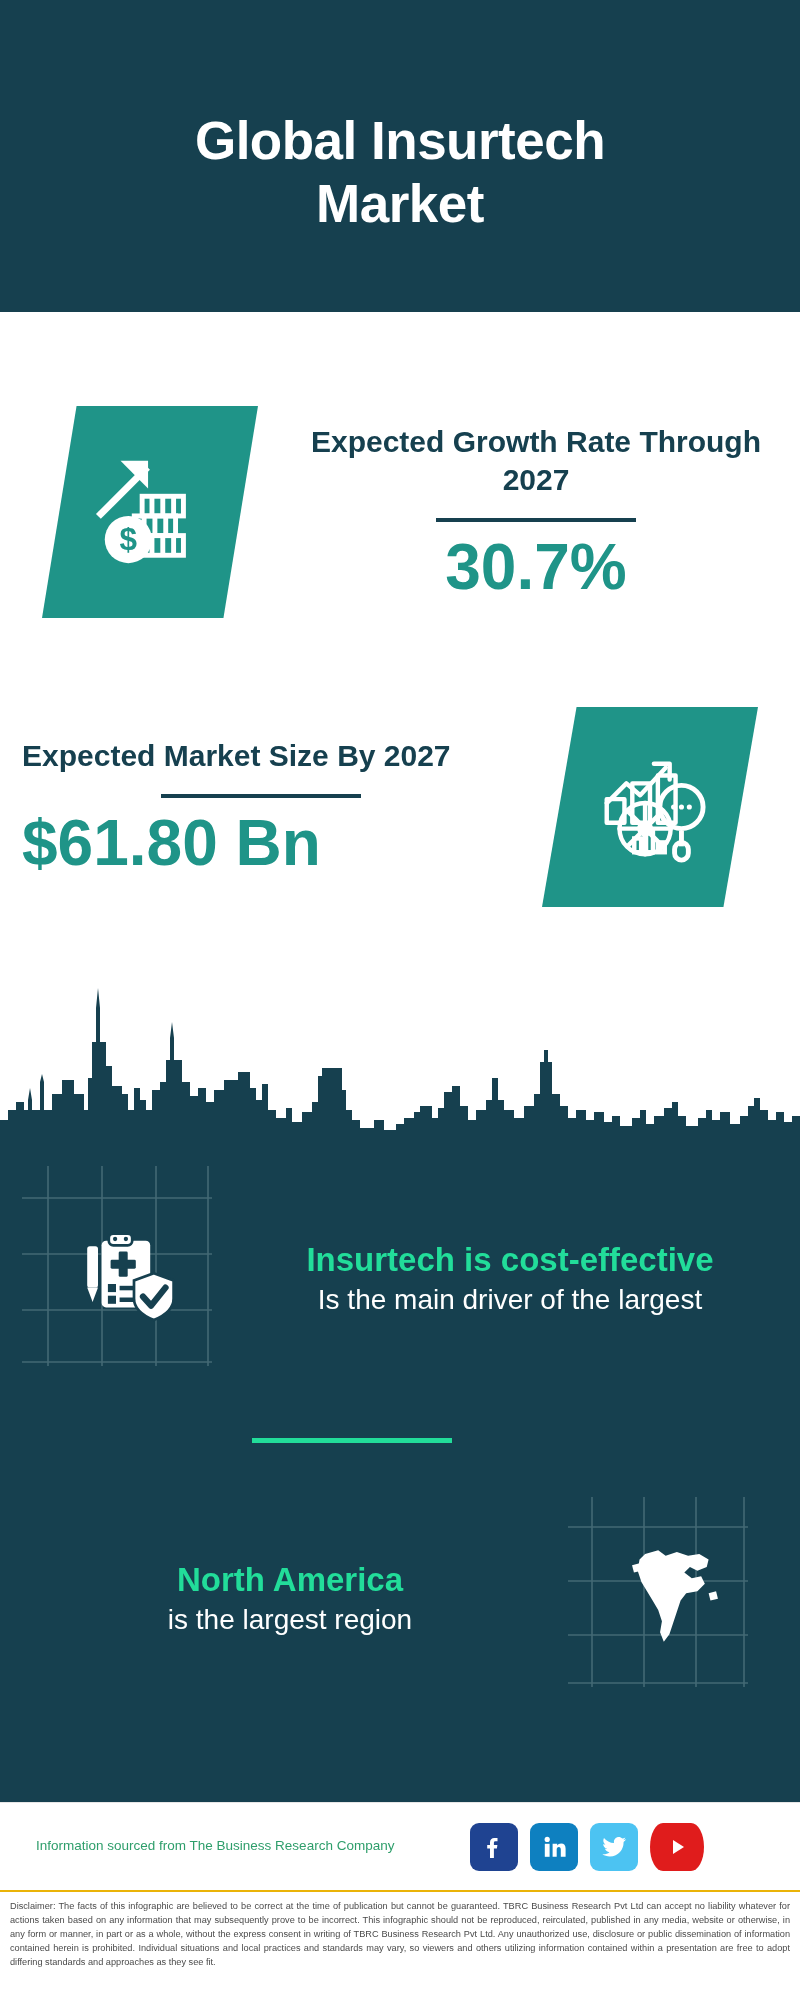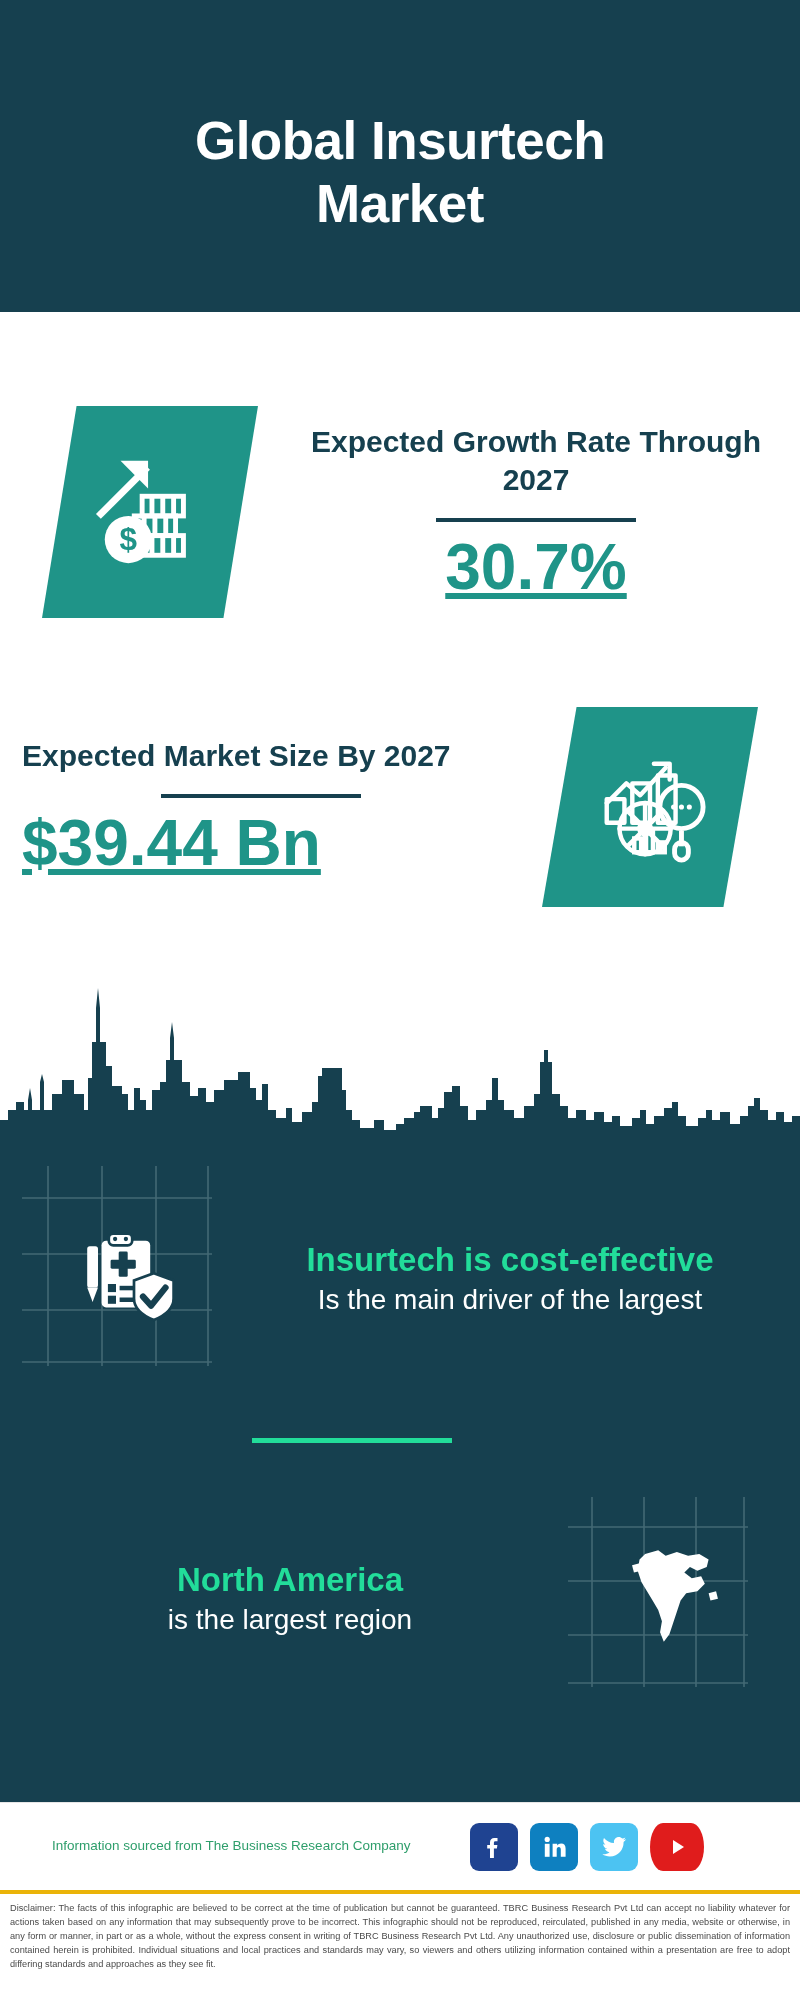--- a/index.html
+++ b/index.html
@@ -91,21 +91,20 @@
     width: 200px;
     height: 4px;
     background: #16404f;
     margin: 18px auto 12px;
   }
   .kpi-value {
     color: #1f9488;
     font-size: 64px;
     font-weight: bold;
     line-height: 1.05;
-    text-decoration: underline;
   }
 
   .block-size {
     position: absolute;
     left: 0; top: 350px;
     width: 800px;
     height: 290px;
     display: flex;
     align-items: center;
   }
@@ -223,21 +222,21 @@
     position: absolute;
     left: 0; top: 1802px;
     width: 800px;
     height: 88px;
     background: #ffffff;
     display: flex;
     align-items: center;
     border-top: 1px solid #e6e6e6;
   }
   .footer-source {
-    padding-left: 52px;
+    padding-left: 36px;
     width: 470px;
   }
   .footer-line {
     color: #2e9e6b;
     font-size: 13.5px;
     line-height: 1.55;
   }
   .social-row {
     display: flex;
     gap: 12px;
@@ -261,21 +260,21 @@
   }
   .social svg { display: block; }
 
   
   .disclaimer {
     position: absolute;
     left: 0; top: 1890px;
     width: 800px;
     height: 110px;
     background: #ffffff;
-    border-top: 4px solid #eab308;
+    border-top: 2px solid #eab308;
     padding: 8px 10px 0 10px;
   }
   .disclaimer p {
     color: #4a4a4a;
     font-size: 9.2px;
     line-height: 1.52;
     text-align: justify;
   }
 </style>
 </head>
@@ -320,21 +319,21 @@
         <div class="kpi-label">Expected Growth Rate Through 2027</div>
         <div class="kpi-rule"></div>
         <div class="kpi-value">30.7%</div>
       </div>
     </div>
 
     <div class="block-size">
       <div class="size-text">
         <div class="kpi-label">Expected Market Size By 2027</div>
         <div class="kpi-rule"></div>
-        <div class="kpi-value">$39.44 Bn</div>
+        <div class="kpi-value">$61.80 Bn</div>
       </div>
       <div class="size-icon-wrap">
         <div class="para para-right">
           <svg class="icon-svg" viewBox="0 0 120 120">
             <g fill="none" stroke="#ffffff" stroke-width="4.5" stroke-linecap="round" stroke-linejoin="round">
               <polyline points="16,56 36,36 50,48 76,20"></polyline>
               <polyline points="64,16 80,16 80,32"></polyline>
               <rect x="16" y="52" width="18" height="24"></rect>
               <rect x="42" y="36" width="18" height="40"></rect>
               <rect x="68" y="28" width="18" height="48"></rect>

